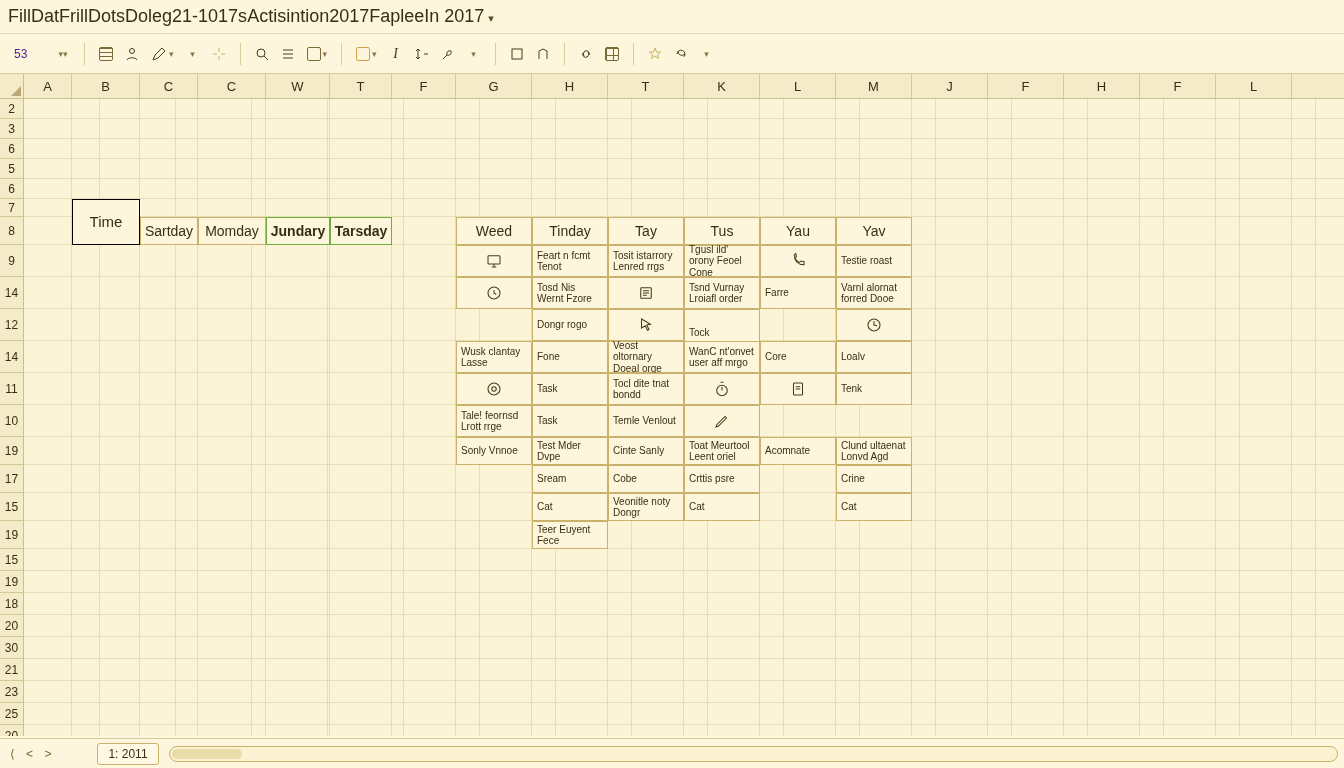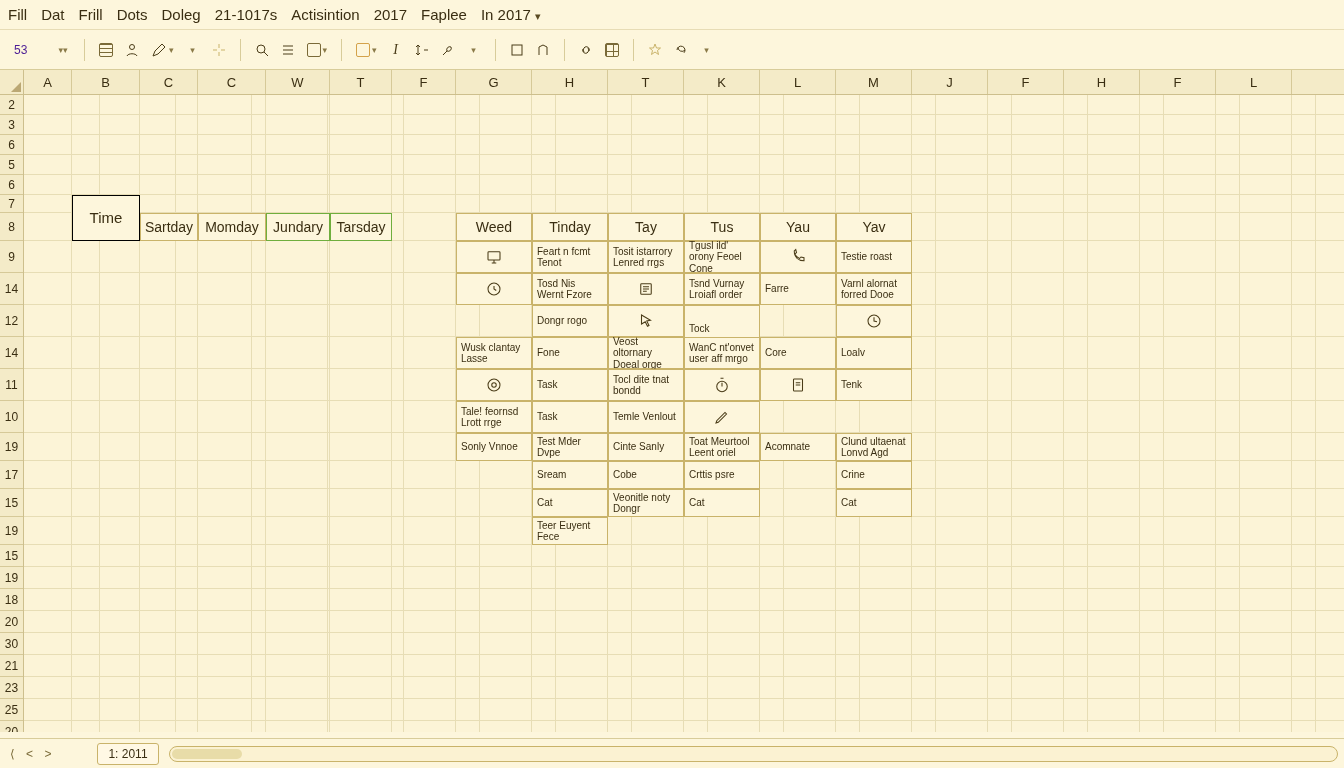--- a/index.html
+++ b/index.html
@@ -7,23 +7,23 @@
   body {
     font-family: "Segoe UI", Arial, sans-serif;
     background: #fdf6dc;
     color: #3a2e12;
     font-size: 13px;
   }
 
   
   .menubar {
     display: flex;
-    gap: 14px;
+    gap: 0;
     padding: 6px 10px 6px 8px;
-    font-size: 15px;
+    font-size: 18px;
     border-bottom: 1px solid #e7dcb5;
   }
   .menubar .menu-item { cursor: default; position: relative; }
   .menubar .menu-item.has-caret::after {
     content: "▾"; font-size: 11px; margin-left: 4px; color: #5a4a22;
   }
 
   
   .toolbar {
     display: flex;
@@ -91,21 +91,21 @@
     position:absolute; background:#fdf6dc; border:1px solid #c9b36a;
     font-size:11px; line-height:1.15; padding:2px 4px; color:#3a2e12;
     display:flex; align-items:center;
   }
   .cellbox.header {
     font-size:14px; justify-content:center; background:#fdf6dc;
   }
   .cellbox.time-header {
     background:#fdf6dc; border:1.4px solid #000; font-size:15px; justify-content:center;
   }
-  .cellbox.sel { border:1.6px solid #6fae3d; }
+  .cellbox.sel { border:1.6px solid #6fae3d;font-weight:bold; }
   .cellbox.iconcell { justify-content:center; }
   .cellbox.iconcell svg { width:18px; height:18px; stroke:#4a3c18; fill:none; stroke-width:1.4; }
   .cellbox.small { font-size:10px; }
 
   
   .statusbar {
     position:absolute; left:0; right:0; bottom:0; height:30px;
     display:flex; align-items:center; gap:10px; padding:0 6px;
     background:#fdf6dc; border-top:1px solid #d8cc9a; font-size:12px;
   }

